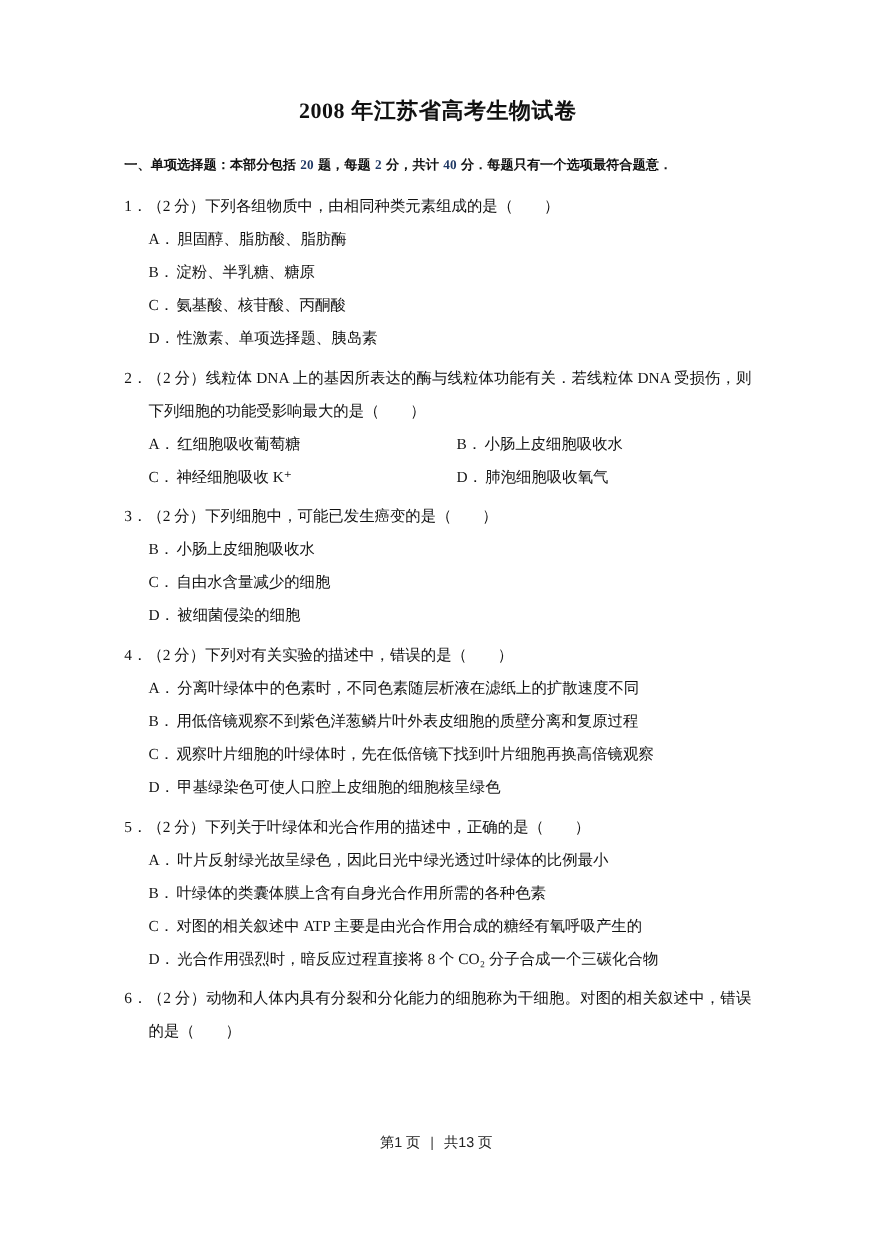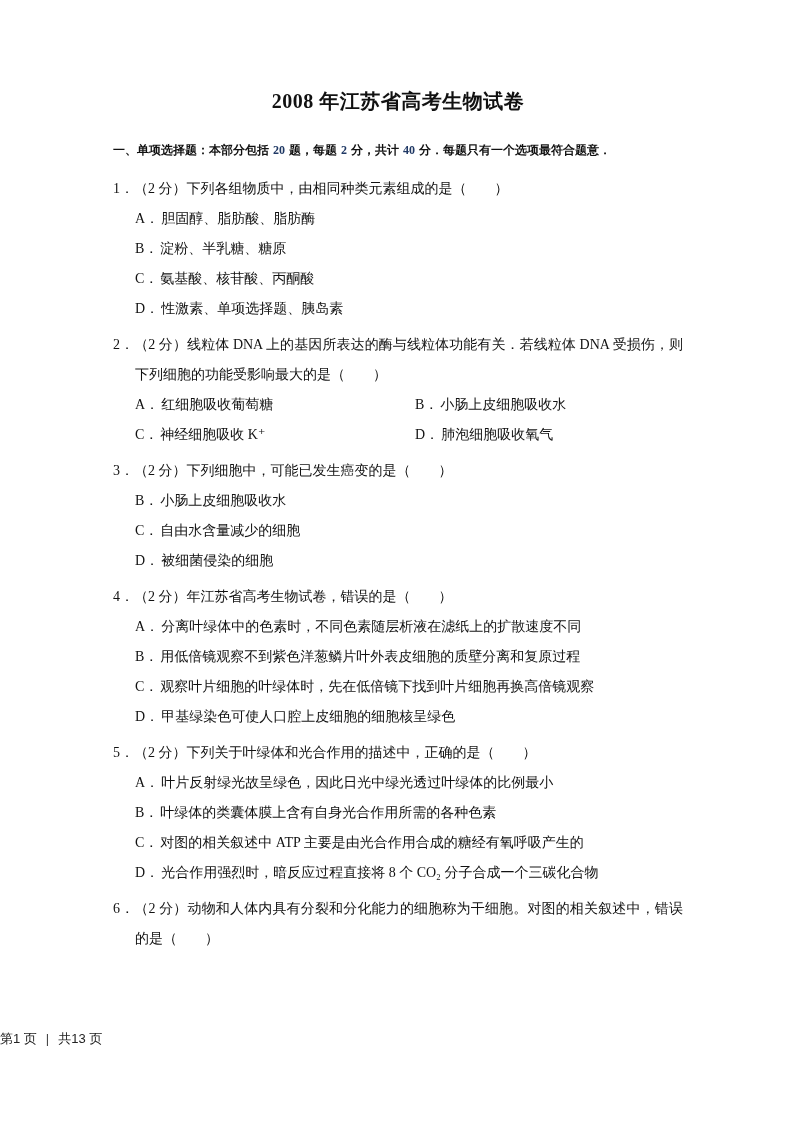--- a/index.html
+++ b/index.html
@@ -57,21 +57,21 @@
   .options.two-col{
     display:grid;
     grid-template-columns:280px 1fr;
   }
   .option{white-space:nowrap;}
   .opt-label{padding-right:2px;}
   .page-footer{
     position:absolute;
     left:0;top:1030px;
     width:793px;
-    text-align:left;
+    text-align:center;
     font-family:"Liberation Sans","DejaVu Sans",sans-serif;
     font-size:13px;
     color:var(--footer);
   }
   .page-footer .divider{
     display:inline-block;
     margin:0 9px;
     color:#444444;
   }
 </style>
@@ -104,21 +104,21 @@
       </div>
       <div class="question">
         <p class="stem"><span>3．</span><span>（2 分）</span><span>下列细胞中，可能已发生癌变的是（　　）</span></p>
         <div class="options">
           <div class="option"><span class="opt-label">B．</span><span class="opt-text">小肠上皮细胞吸收水</span></div>
           <div class="option"><span class="opt-label">C．</span><span class="opt-text">自由水含量减少的细胞</span></div>
           <div class="option"><span class="opt-label">D．</span><span class="opt-text">被细菌侵染的细胞</span></div>
         </div>
       </div>
       <div class="question">
-        <p class="stem"><span>4．</span><span>（2 分）</span><span>年江苏省高考生物试卷，错误的是（　　）</span></p>
+        <p class="stem"><span>4．</span><span>（2 分）</span><span>下列对有关实验的描述中，错误的是（　　）</span></p>
         <div class="options">
           <div class="option"><span class="opt-label">A．</span><span class="opt-text">分离叶绿体中的色素时，不同色素随层析液在滤纸上的扩散速度不同</span></div>
           <div class="option"><span class="opt-label">B．</span><span class="opt-text">用低倍镜观察不到紫色洋葱鳞片叶外表皮细胞的质壁分离和复原过程</span></div>
           <div class="option"><span class="opt-label">C．</span><span class="opt-text">观察叶片细胞的叶绿体时，先在低倍镜下找到叶片细胞再换高倍镜观察</span></div>
           <div class="option"><span class="opt-label">D．</span><span class="opt-text">甲基绿染色可使人口腔上皮细胞的细胞核呈绿色</span></div>
         </div>
       </div>
       <div class="question">
         <p class="stem"><span>5．</span><span>（2 分）</span><span>下列关于叶绿体和光合作用的描述中，正确的是（　　）</span></p>
         <div class="options">

